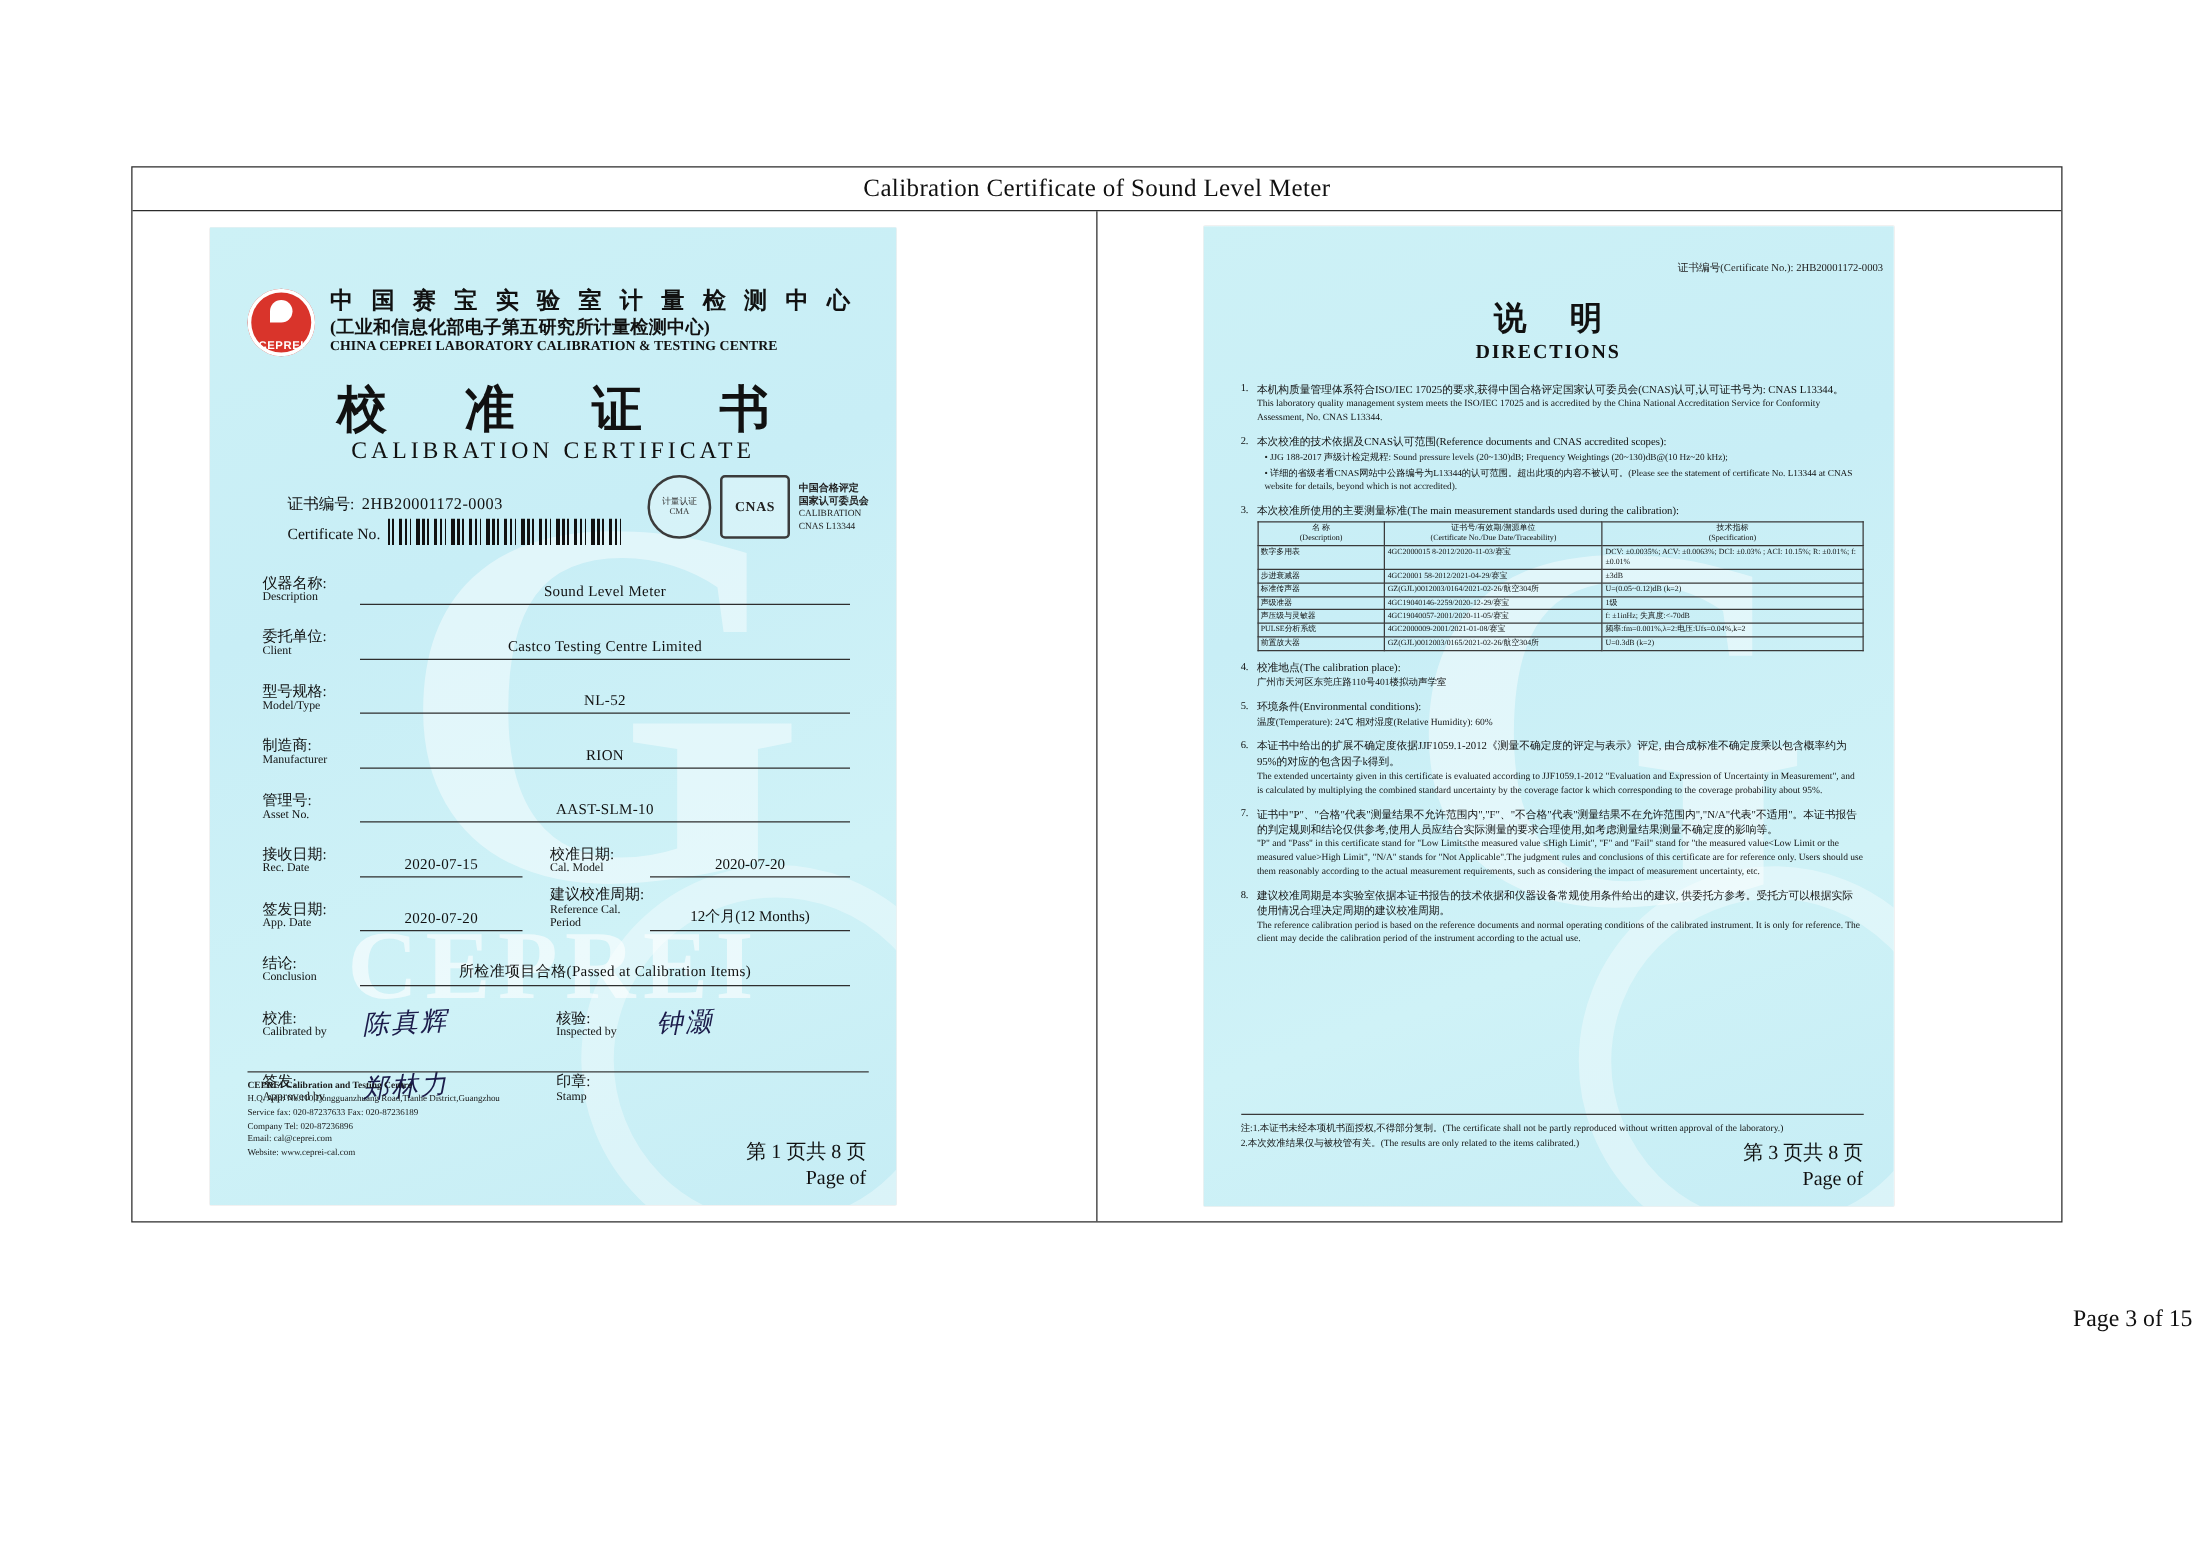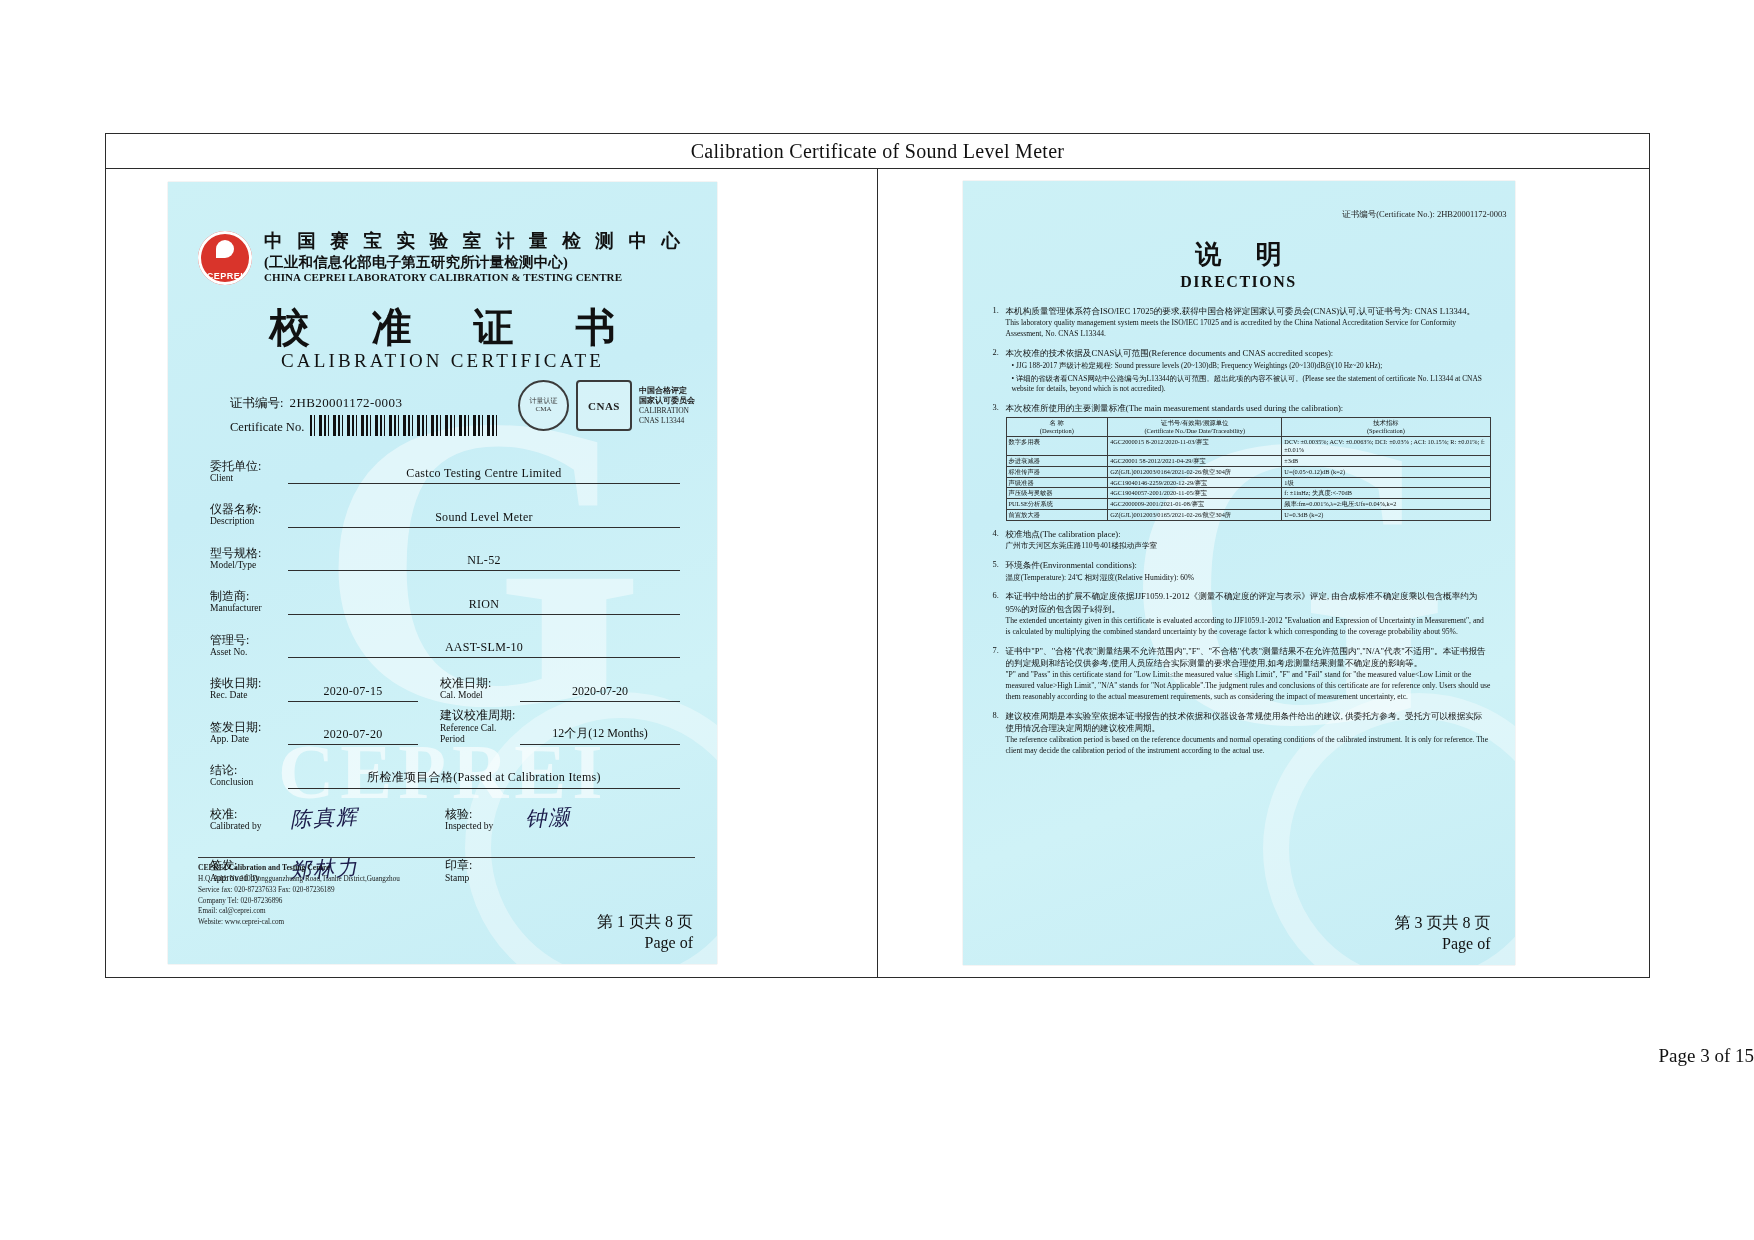--- a/index.html
+++ b/index.html
@@ -303,32 +303,32 @@
             <b>国家认可委员会</b>
             <span>CALIBRATION</span><br>
             <span>CNAS L13344</span>
           </div>
         </div>
 
         <div class="fields">
 
           <div class="frow">
             <div class="flabel">
+              <span class="cn">仪器名称:</span>
+              <span class="en">Description</span>
+            </div>
+            <div class="fval">Sound Level Meter</div>
+          </div>
+
+          <div class="frow">
+            <div class="flabel">
               <span class="cn">委托单位:</span>
               <span class="en">Client</span>
             </div>
             <div class="fval">Castco Testing Centre Limited</div>
-          </div>
-
-          <div class="frow">
-            <div class="flabel">
-              <span class="cn">仪器名称:</span>
-              <span class="en">Description</span>
-            </div>
-            <div class="fval">Sound Level Meter</div>
           </div>
 
           <div class="frow">
             <div class="flabel">
               <span class="cn">型号规格:</span>
               <span class="en">Model/Type</span>
             </div>
             <div class="fval">NL-52</div>
           </div>
 
@@ -566,20 +566,24 @@
           <div class="dir-item">
             <div class="dir-num">8.</div>
             <div class="dir-text">
               <span class="cn">建议校准周期是本实验室依据本证书报告的技术依据和仪器设备常规使用条件给出的建议, 供委托方参考。受托方可以根据实际使用情况合理决定周期的建议校准周期。</span>
               <span class="en">The reference calibration period is based on the reference documents and normal operating conditions of the calibrated instrument. It is only for reference. The client may decide the calibration period of the instrument according to the actual use.</span>
             </div>
           </div>
 
         </div>
 
+        <div class="dir-note">
+          <div>注:1.本证书未经本项机书面授权,不得部分复制。(The certificate shall not be partly reproduced without written approval of the laboratory.)</div>
+          <div>2.本次效准结果仅与被校管有关。(The results are only related to the items calibrated.)</div>
+        </div>
 
         <div class="pagenum">
           <div>第 3 页共 8 页</div>
           <div>Page   of</div>
         </div>
 
       </div>
     </div>
 
   </div>

